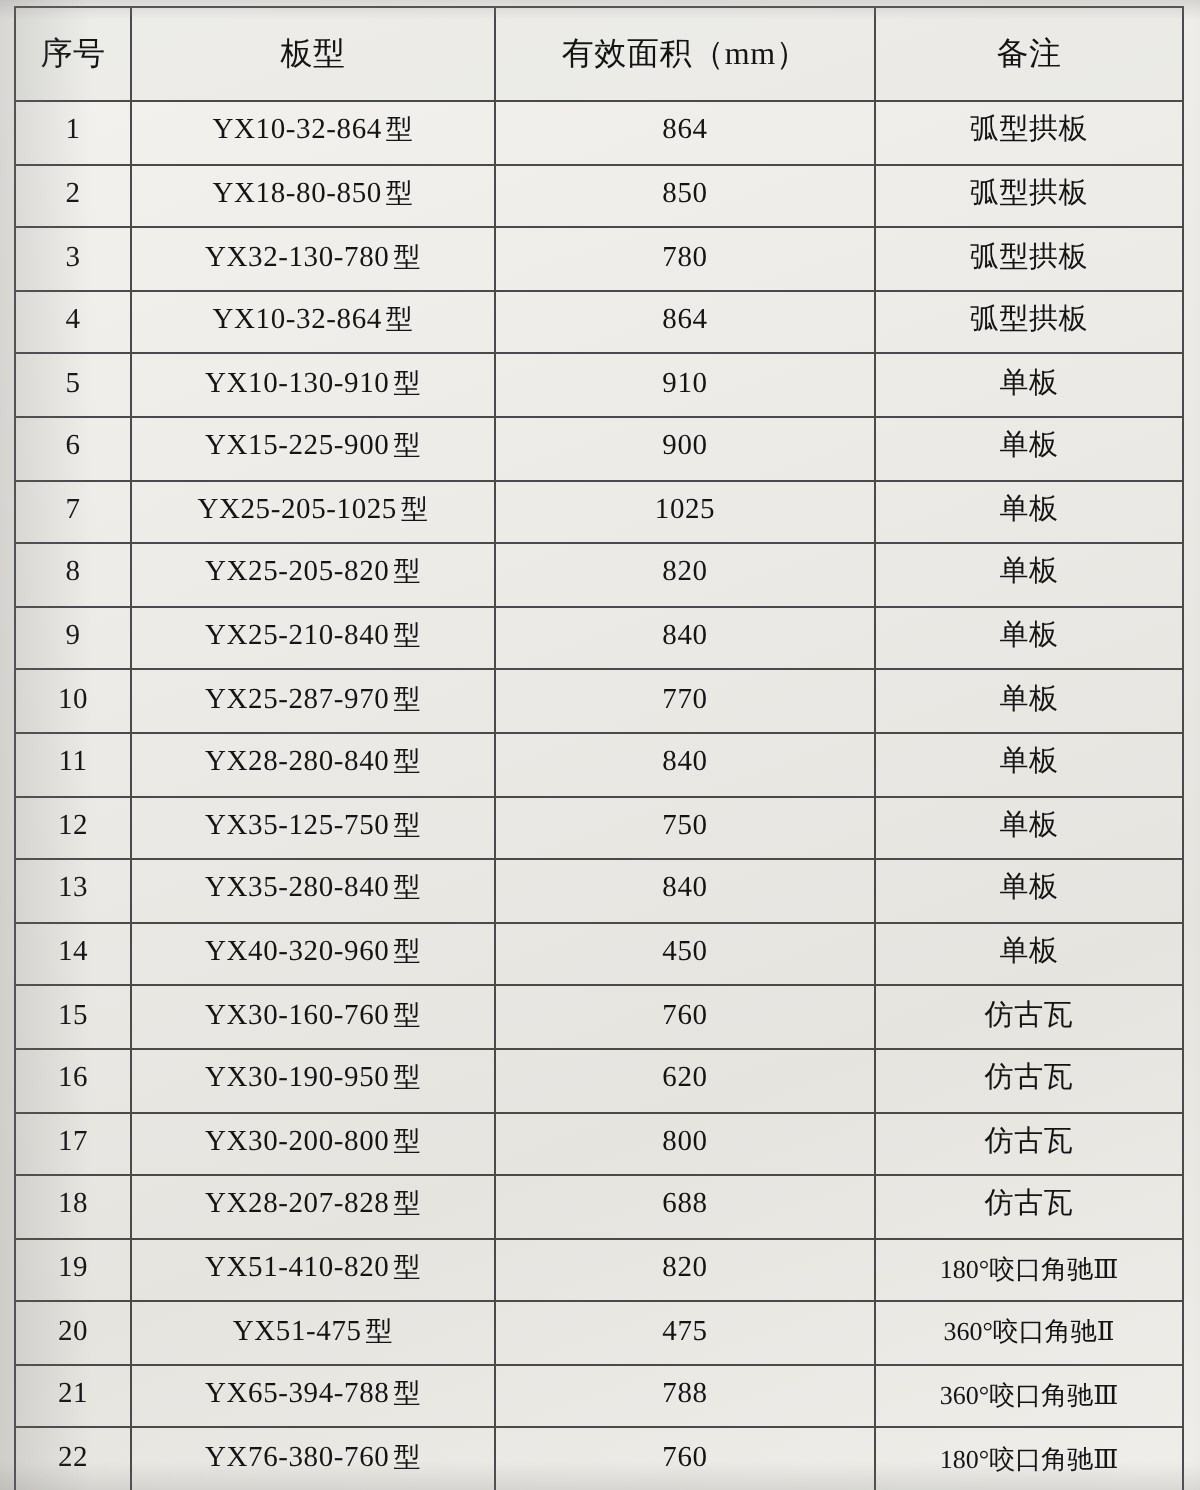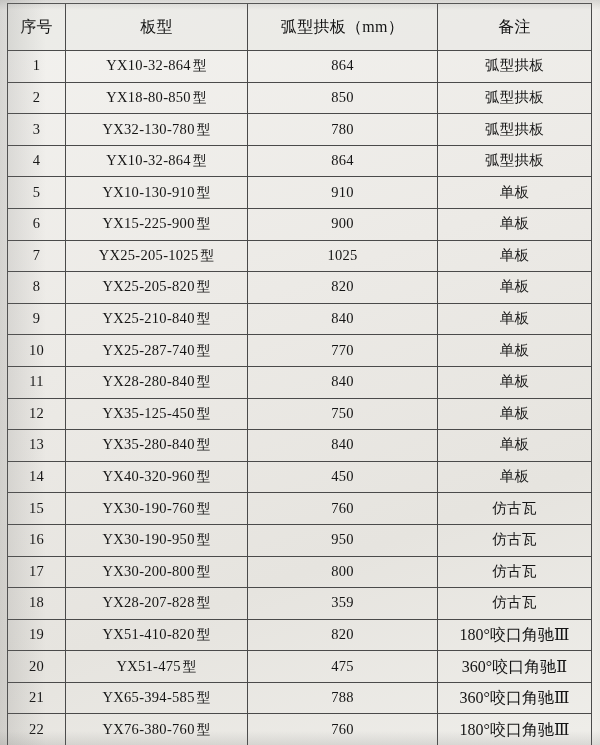--- a/index.html
+++ b/index.html
@@ -86,21 +86,21 @@
   col.c-idx { width: 58px; }
   col.c-model { width: 182px; }
   col.c-area { width: 190px; }
   col.c-note { width: 154px; }
 
   td.idx { font-size: 15px; }
   td.model { font-size: 15px; white-space: nowrap; }
   td.model .suffix { font-size: 13.5px; margin-left: 2px; }
   td.area { font-size: 14.5px; font-family: Liberation Serif, serif; }
   td.note { font-size: 14.5px; white-space: nowrap; }
-  td.note.small { font-size: 16px; letter-spacing: 0; }
+  td.note.small { font-size: 13px; letter-spacing: 0; }
 </style>
 </head>
 <body>
 
 <div class="page">
   <div class="shade-t"></div>
   <div class="shade-l"></div>
   <div class="shade-r"></div>
   <div class="shade-b"></div>
 
@@ -108,21 +108,21 @@
     <colgroup>
       <col class="c-idx">
       <col class="c-model">
       <col class="c-area">
       <col class="c-note">
     </colgroup>
     <thead>
       <tr>
         <th>序号</th>
         <th>板型</th>
-        <th>弧型拱板（mm）</th>
+        <th>有效面积（mm）</th>
         <th>备注</th>
       </tr>
     </thead>
     <tbody id="table-body">
         <tr>
           <td class="idx">1</td>
           <td class="model"><span>YX10-32-864</span><span class="suffix">型</span></td>
           <td class="area">864</td>
           <td class="note">弧型拱板</td>
         </tr>
@@ -169,87 +169,87 @@
           <td class="note">单板</td>
         </tr>
         <tr>
           <td class="idx">9</td>
           <td class="model"><span>YX25-210-840</span><span class="suffix">型</span></td>
           <td class="area">840</td>
           <td class="note">单板</td>
         </tr>
         <tr>
           <td class="idx">10</td>
-          <td class="model"><span>YX25-287-740</span><span class="suffix">型</span></td>
+          <td class="model"><span>YX25-287-970</span><span class="suffix">型</span></td>
           <td class="area">770</td>
           <td class="note">单板</td>
         </tr>
         <tr>
           <td class="idx">11</td>
           <td class="model"><span>YX28-280-840</span><span class="suffix">型</span></td>
           <td class="area">840</td>
           <td class="note">单板</td>
         </tr>
         <tr>
           <td class="idx">12</td>
-          <td class="model"><span>YX35-125-450</span><span class="suffix">型</span></td>
+          <td class="model"><span>YX35-125-750</span><span class="suffix">型</span></td>
           <td class="area">750</td>
           <td class="note">单板</td>
         </tr>
         <tr>
           <td class="idx">13</td>
           <td class="model"><span>YX35-280-840</span><span class="suffix">型</span></td>
           <td class="area">840</td>
           <td class="note">单板</td>
         </tr>
         <tr>
           <td class="idx">14</td>
           <td class="model"><span>YX40-320-960</span><span class="suffix">型</span></td>
           <td class="area">450</td>
           <td class="note">单板</td>
         </tr>
         <tr>
           <td class="idx">15</td>
-          <td class="model"><span>YX30-190-760</span><span class="suffix">型</span></td>
+          <td class="model"><span>YX30-160-760</span><span class="suffix">型</span></td>
           <td class="area">760</td>
           <td class="note">仿古瓦</td>
         </tr>
         <tr>
           <td class="idx">16</td>
           <td class="model"><span>YX30-190-950</span><span class="suffix">型</span></td>
-          <td class="area">950</td>
+          <td class="area">620</td>
           <td class="note">仿古瓦</td>
         </tr>
         <tr>
           <td class="idx">17</td>
           <td class="model"><span>YX30-200-800</span><span class="suffix">型</span></td>
           <td class="area">800</td>
           <td class="note">仿古瓦</td>
         </tr>
         <tr>
           <td class="idx">18</td>
           <td class="model"><span>YX28-207-828</span><span class="suffix">型</span></td>
-          <td class="area">359</td>
+          <td class="area">688</td>
           <td class="note">仿古瓦</td>
         </tr>
         <tr>
           <td class="idx">19</td>
           <td class="model"><span>YX51-410-820</span><span class="suffix">型</span></td>
           <td class="area">820</td>
           <td class="note small">180°咬口角驰Ⅲ</td>
         </tr>
         <tr>
           <td class="idx">20</td>
           <td class="model"><span>YX51-475</span><span class="suffix">型</span></td>
           <td class="area">475</td>
           <td class="note small">360°咬口角驰Ⅱ</td>
         </tr>
         <tr>
           <td class="idx">21</td>
-          <td class="model"><span>YX65-394-585</span><span class="suffix">型</span></td>
+          <td class="model"><span>YX65-394-788</span><span class="suffix">型</span></td>
           <td class="area">788</td>
           <td class="note small">360°咬口角驰Ⅲ</td>
         </tr>
         <tr>
           <td class="idx">22</td>
           <td class="model"><span>YX76-380-760</span><span class="suffix">型</span></td>
           <td class="area">760</td>
           <td class="note small">180°咬口角驰Ⅲ</td>
         </tr>
       </tbody>

